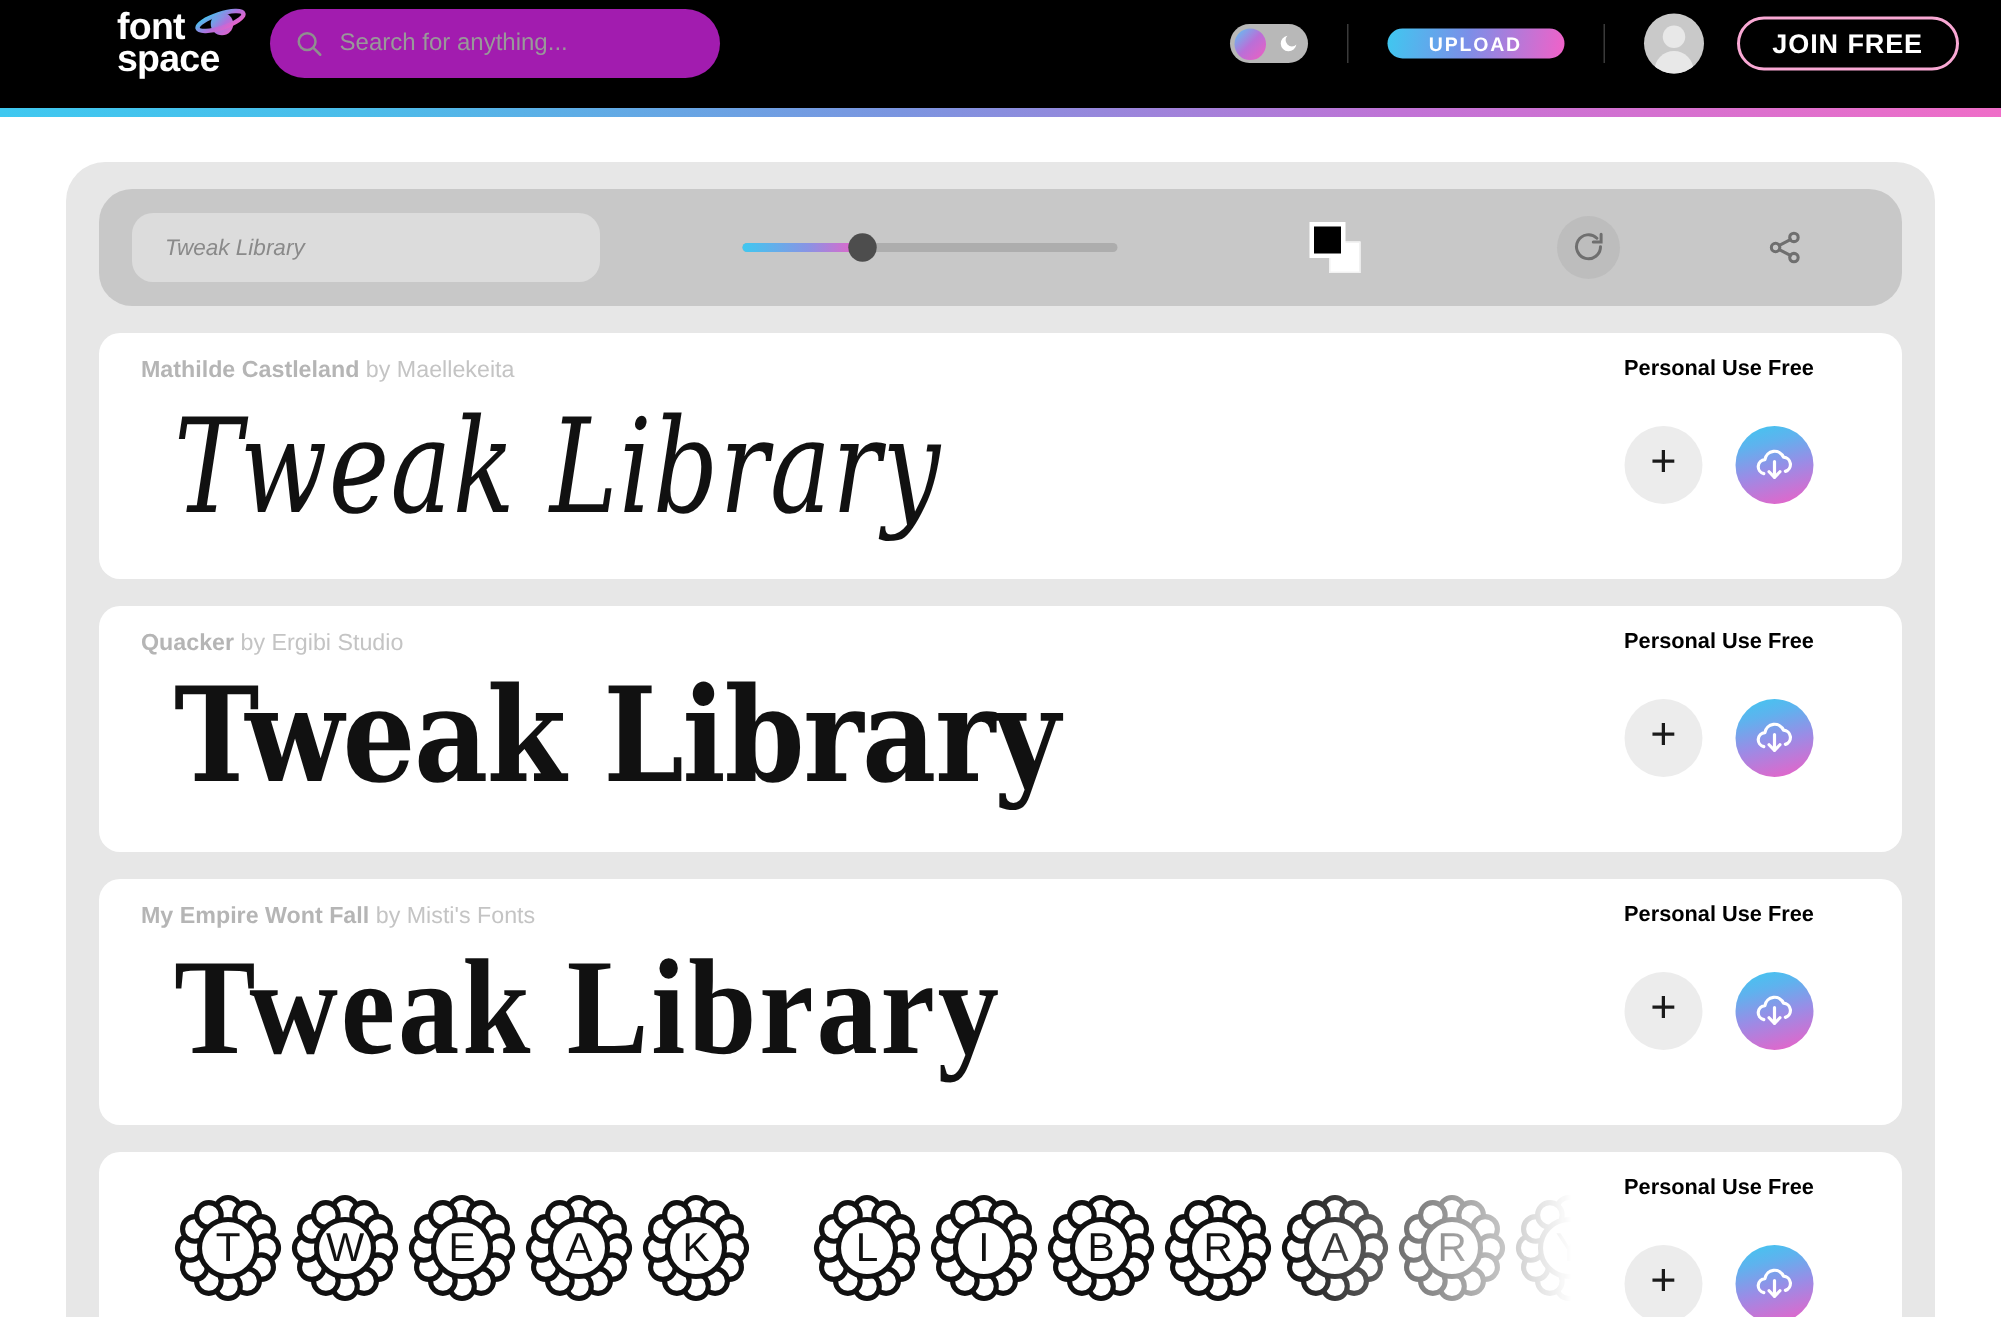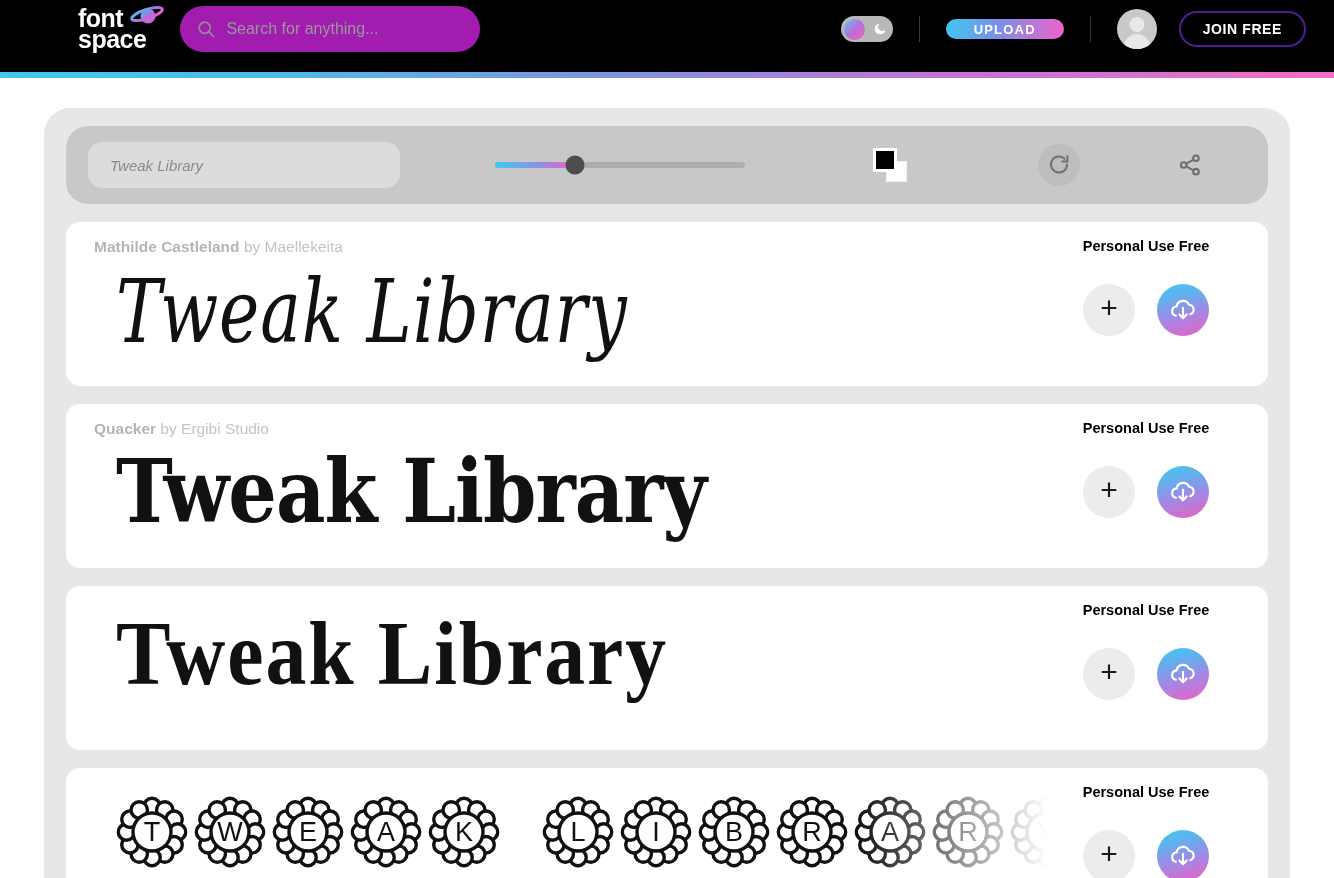--- a/index.html
+++ b/index.html
@@ -78,22 +78,22 @@
     position: absolute; left: 50%; top: 8px; transform: translateX(-50%);
     width: 15px; height: 15px; border-radius: 50%; background: #e8e8e8;
   }
   .avatar-body {
     position: absolute; left: 50%; top: 25px; transform: translateX(-50%);
     width: 26px; height: 20px; border-radius: 13px 13px 0 0; background: #e8e8e8;
   }
 
   .join-btn {
     height: 36px; padding: 0 22px; border-radius: 18px;
-    background: transparent; border: 2px solid #4c1d95;
-    color: #ffffff; font-size: 14px; font-weight: 700; letter-spacing: 0.6px;
+    background: transparent; border: 2px solid #f9a8d4;
+    color: #ffffff; font-size: 18px; font-weight: 700; letter-spacing: 0.6px;
     cursor: pointer; font-family: "Liberation Sans", sans-serif;
   }
 
   .grad-strip {
     height: 6px; width: 100%;
     background: linear-gradient(90deg, #3fc8f0 0%, #4bbdea 18%, #7b95e0 45%, #c173d6 70%, #ef6ec8 100%);
   }
 
   
   .page-body { padding: 30px 44px 0 44px; }
@@ -408,20 +408,25 @@
               <line x1="12" y1="10.2" x2="12" y2="18.4"></line>
               <polyline points="9.1,15.6 12,18.6 14.9,15.6"></polyline>
             </svg>
           </button>
         </div>
       </div>
     </div>
 
     <div class="card">
       <div class="card-left">
+        <div class="card-meta">
+          <span class="font-name">My Empire Wont Fall</span>
+          <span class="font-by">by</span>
+          <span class="font-author">Misti's Fonts</span>
+        </div>
         <div class="preview-row">
           <div class="preview-text pv-didone">Tweak Library</div>
         </div>
       </div>
       <div class="card-right">
         <div class="license">Personal Use Free</div>
         <div class="action-row">
           <button class="add-btn">+</button>
           <button class="dl-btn">
             <svg width="30" height="30" viewBox="0 0 24 24" fill="none" stroke="#ffffff" stroke-width="1.7" stroke-linecap="round" stroke-linejoin="round">

